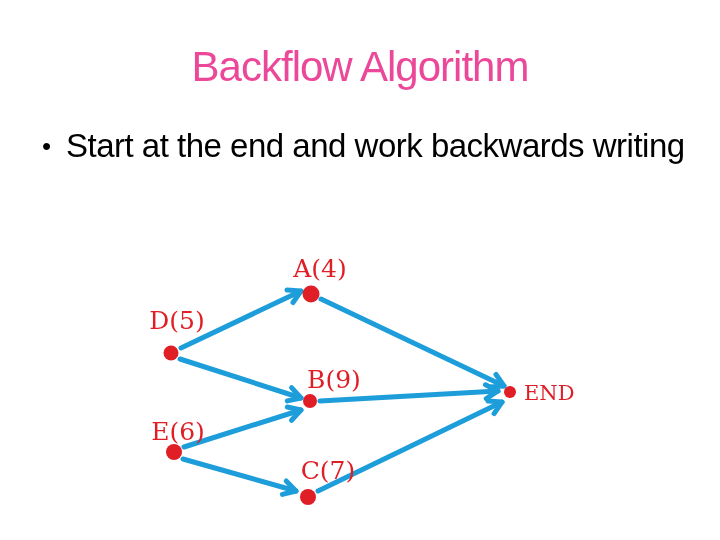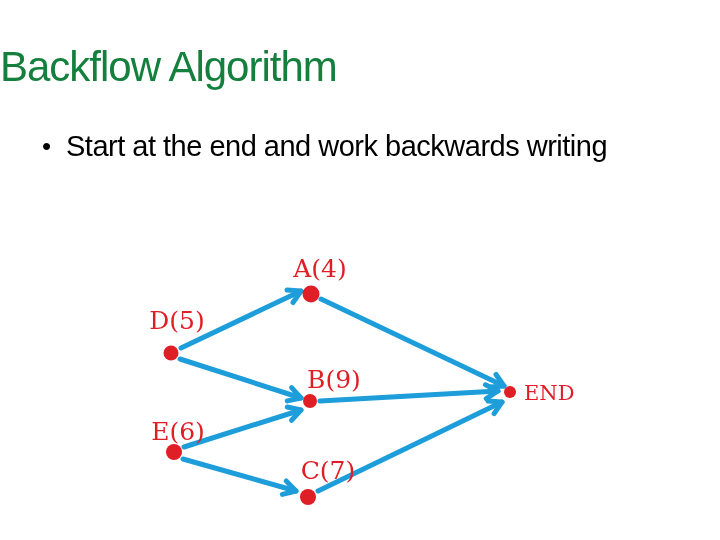--- a/index.html
+++ b/index.html
@@ -12,26 +12,26 @@
     height: 540px;
     background: #ffffff;
     overflow: hidden;
   }
 
   .slide-title {
     position: absolute;
     top: 44px;
     left: 0;
     width: 100%;
-    text-align: left;
+    text-align: center;
     font-size: 42px;
     line-height: 46px;
     font-weight: 400;
     letter-spacing: -1px;
-    color: #15803d;
+    color: #ec4899;
   }
 
   .bullet-item {
     position: absolute;
     top: 127px;
     left: 42px;
     width: 640px;
     display: flex;
     align-items: flex-start;
   }
@@ -42,21 +42,21 @@
     font-size: 26px;
     line-height: 38px;
     color: #000000;
   }
 
   .bullet-text {
     flex: 1;
   }
 
   .bullet-line {
-    font-size: 29px;
+    font-size: 33px;
     line-height: 38px;
     letter-spacing: -0.5px;
     color: #000000;
     white-space: nowrap;
   }
 
   .diagram-svg {
     position: absolute;
     top: 0;
     left: 0;

